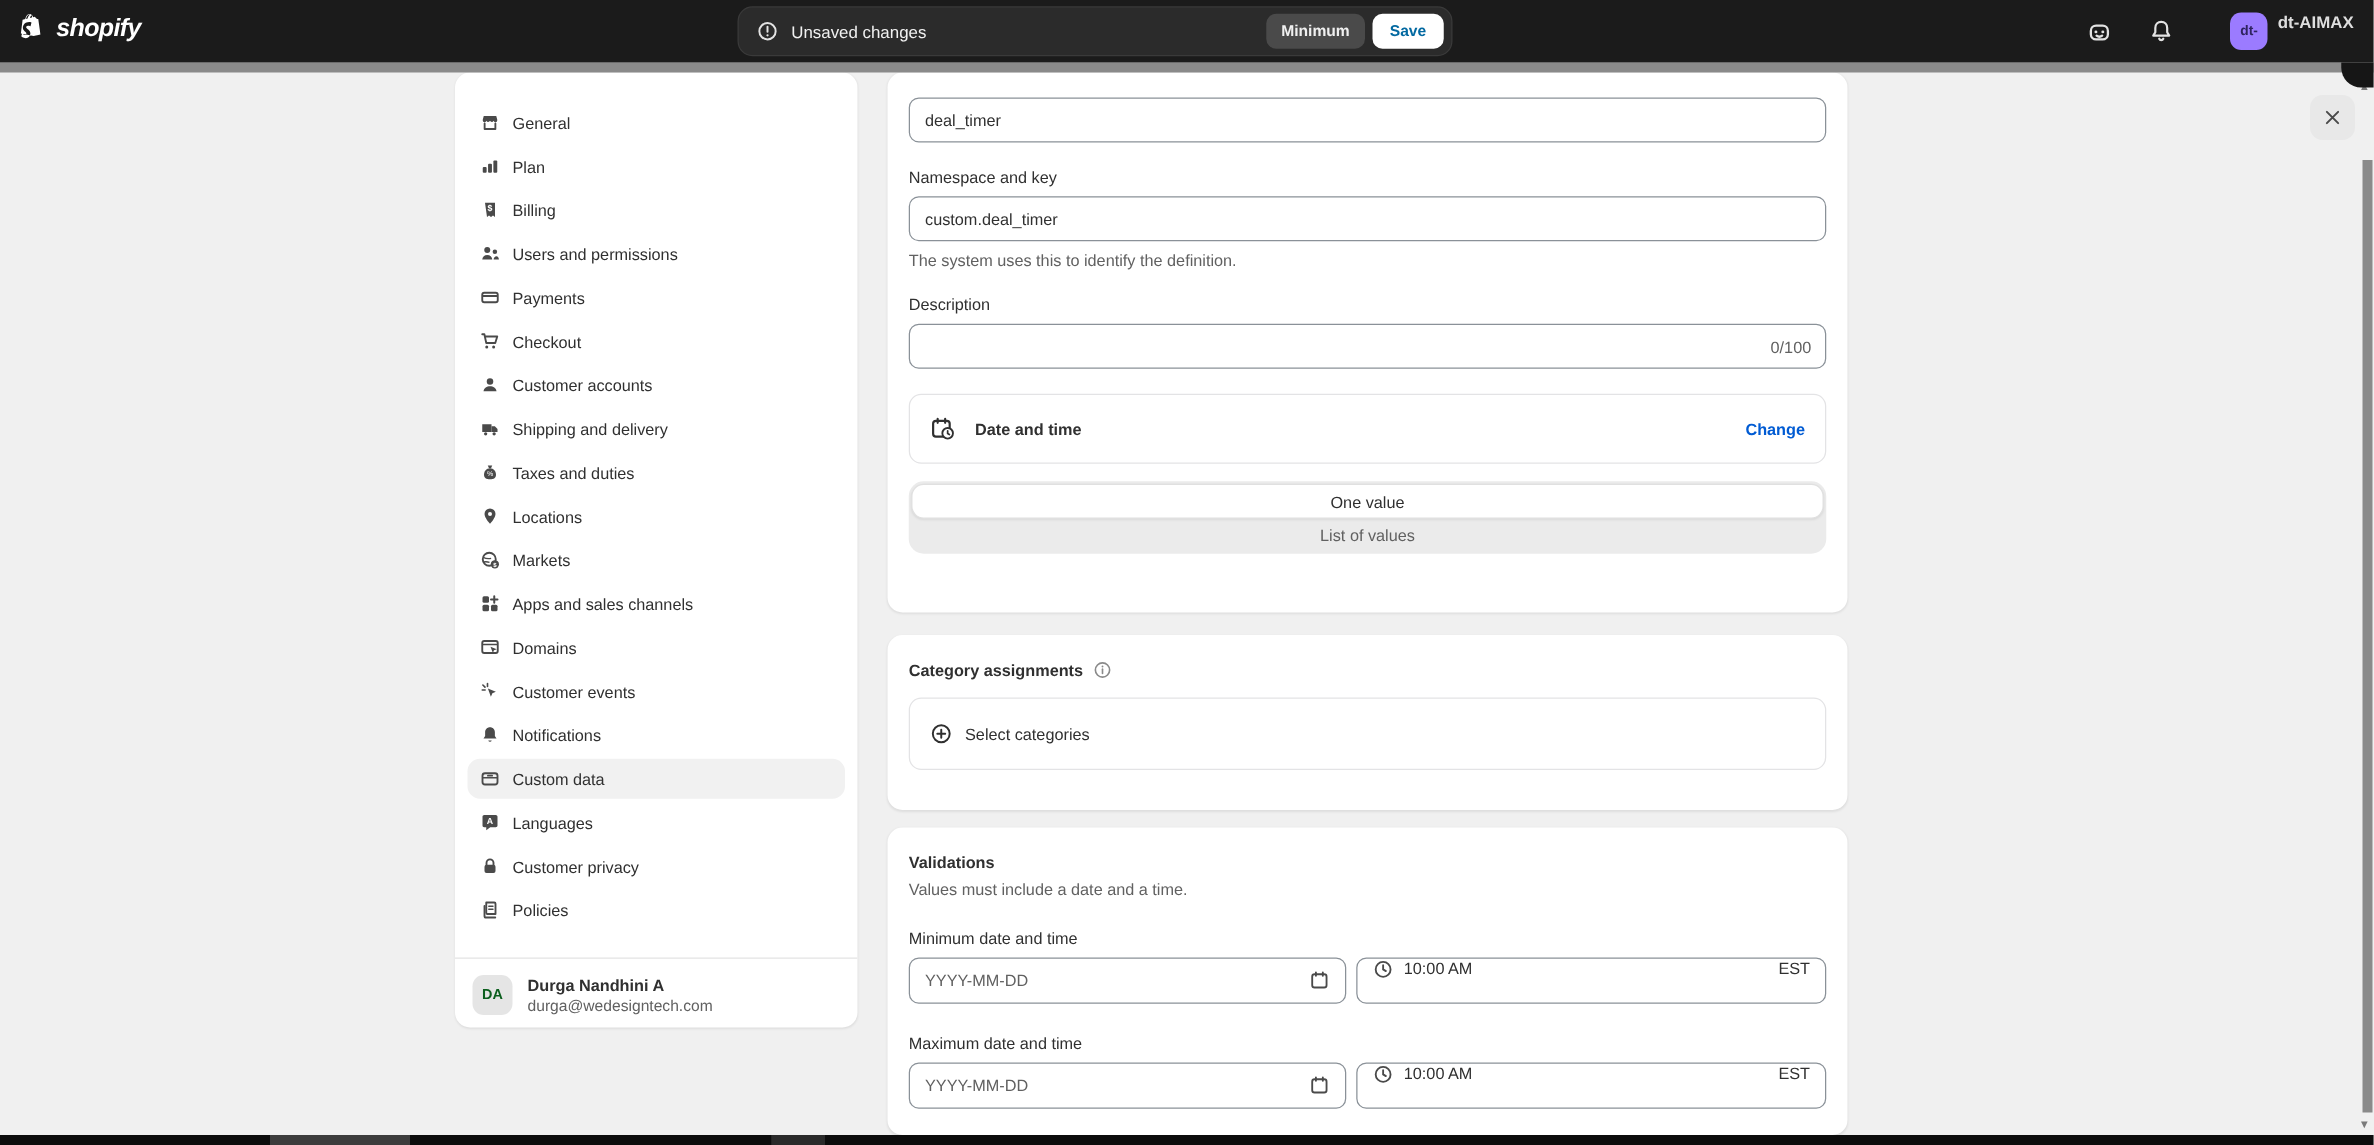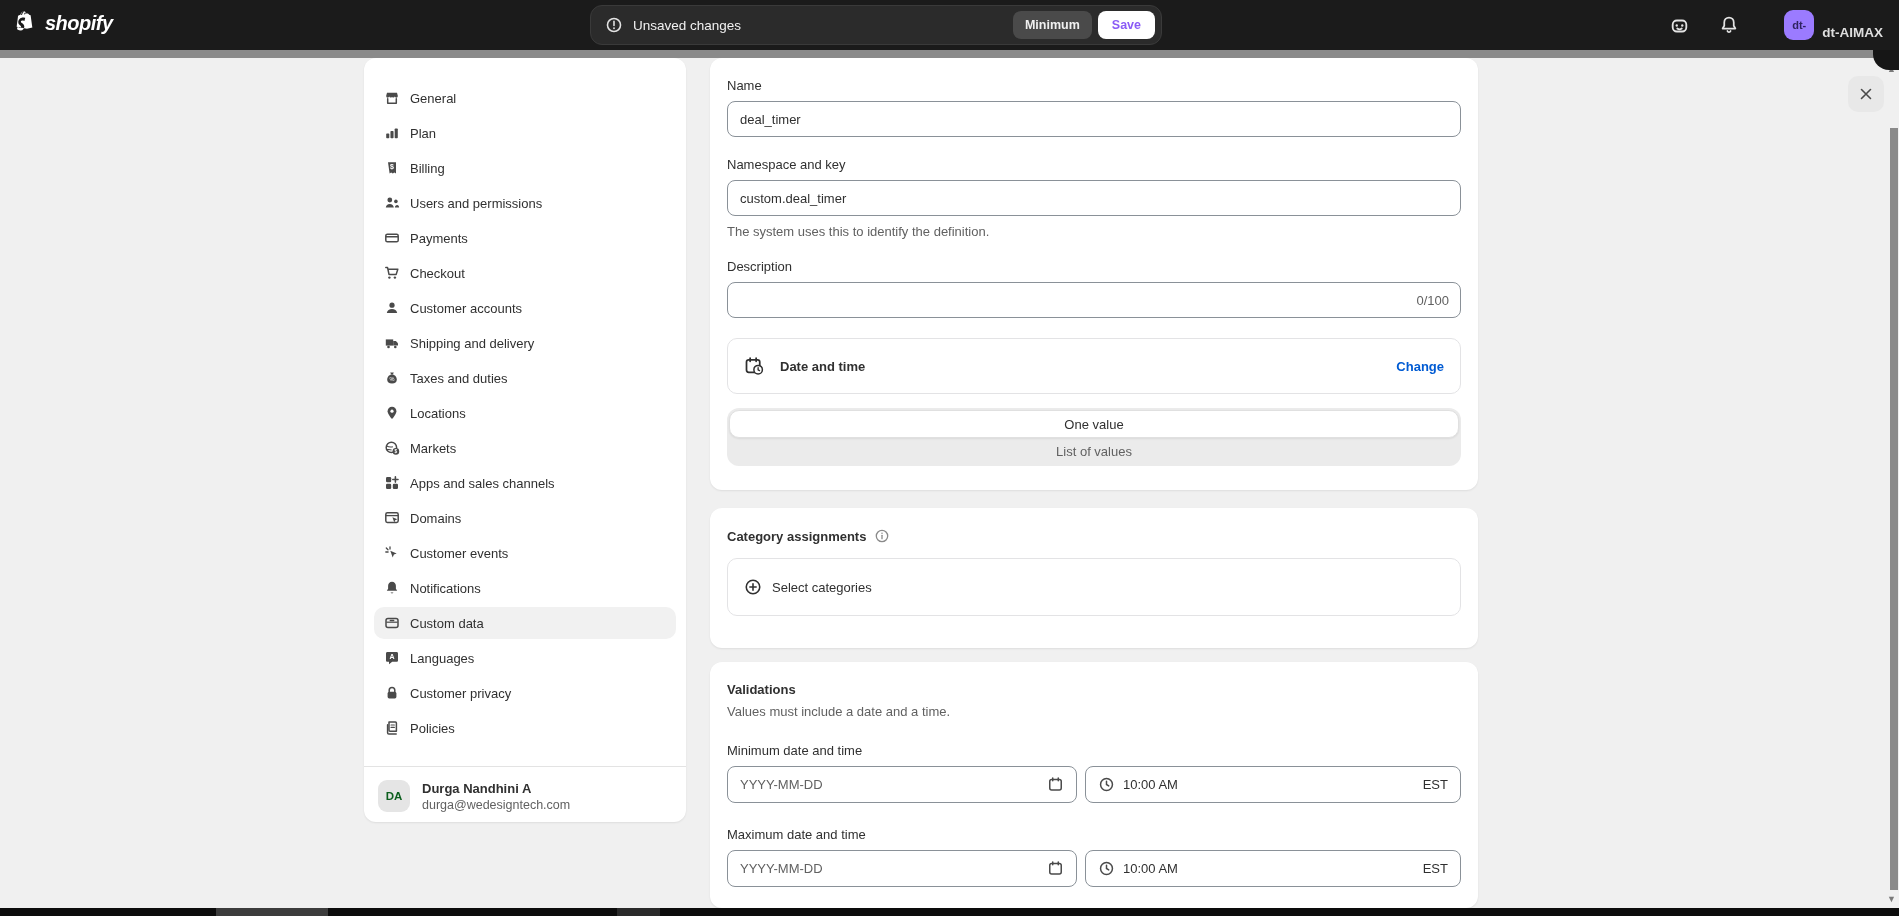--- a/index.html
+++ b/index.html
@@ -26,28 +26,28 @@
     background:#2b2b2b; border:1px solid #3a3a3a; border-radius:12px;
     display:flex; align-items:center; padding:0 6px 0 14px;
   }
   .unsaved-label { color:#f1f1f1; font-size:13.5px; margin-left:10px; flex:1; }
   .btn-discard {
     height:28px; padding:0 12px; background:#4a4a4a; color:#f0f0f0;
     border:none; border-radius:8px; font-size:12.5px; font-weight:700;
     font-family:inherit; margin-right:6px; cursor:pointer;
   }
   .btn-save {
-    height:28px; padding:0 14px; background:#ffffff; color:#8b5cf6;
+    height:28px; padding:0 14px; background:#ffffff; color:#0369a1;
     border:none; border-radius:8px; font-size:12.5px; font-weight:700;
     font-family:inherit; cursor:pointer;
   }
 
   .topbar-right { position:absolute; right:16px; top:0; height:50px; display:flex; align-items:center; gap:20px; }
   .topbar-iconbtn { width:30px; height:30px; display:flex; align-items:center; justify-content:center; border-radius:8px; cursor:pointer; }
-  .store-chip { display:flex; align-items:flex-end; gap:8px; cursor:pointer;padding-left:20px; }
+  .store-chip { display:flex; align-items:flex-start; gap:8px; cursor:pointer;padding-left:20px; }
   .store-avatar {
     width:30px; height:30px; border-radius:9px; background:#9b7bff;
     display:flex; align-items:center; justify-content:center;
     color:#2f2360; font-size:11px; font-weight:700;
   }
   .store-name { color:#dedede; font-size:13.5px; font-weight:700; }
 
   
   .sidebar {
     position:absolute; left:364px; top:58px; width:322px; height:764px;
@@ -134,21 +134,21 @@
     flex:0 0 350px; height:37px; border:1px solid #8a9198; border-radius:8px;
     display:flex; align-items:center; padding:0 12px; gap:8px; background:#fff;
   }
   .date-input-box input {
     border:none; outline:none; flex:1; font-size:13px; font-family:inherit; color:#303030;
     background:transparent; min-width:0;
   }
   .date-input-box input::placeholder { color:#616161; opacity:1; }
   .time-input-box {
     flex:1; height:37px; border:1px solid #8a9198; border-radius:8px;
-    display:flex; align-items:center; padding:0 12px; gap:8px; background:#fff;
+    display:flex; align-items:flex-start; padding:0 12px; gap:8px; background:#fff;
   }
   .time-value { font-size:13px; color:#303030; flex:1; }
   .tz { font-size:13px; color:#303030; }
   .dt-section { margin-top:24px; }
 
   
   .close-btn {
     position:absolute; left:1848px; top:76px; width:36px; height:36px;
     background:#e8e8e8; border-radius:10px; border:none; cursor:pointer;
     display:flex; align-items:center; justify-content:center;
@@ -404,21 +404,20 @@
     <span>
       <div class="user-name">Durga Nandhini A</div>
       <div class="user-email">durga@wedesigntech.com</div>
     </span>
   </div>
 </div>
 
 <div class="main">
 
   <div class="card card-1">
-    <div class="field-label">Name</div>
     <div class="text-input-wrap">
       <input class="text-input" type="text" value="deal_timer" style="">
     </div>
 
     <div class="field-label field-gap">Namespace and key</div>
     <div class="text-input-wrap">
       <input class="text-input" type="text" value="custom.deal_timer" style="">
     </div>
     <div class="help-text">The system uses this to identify the definition.</div>
 

